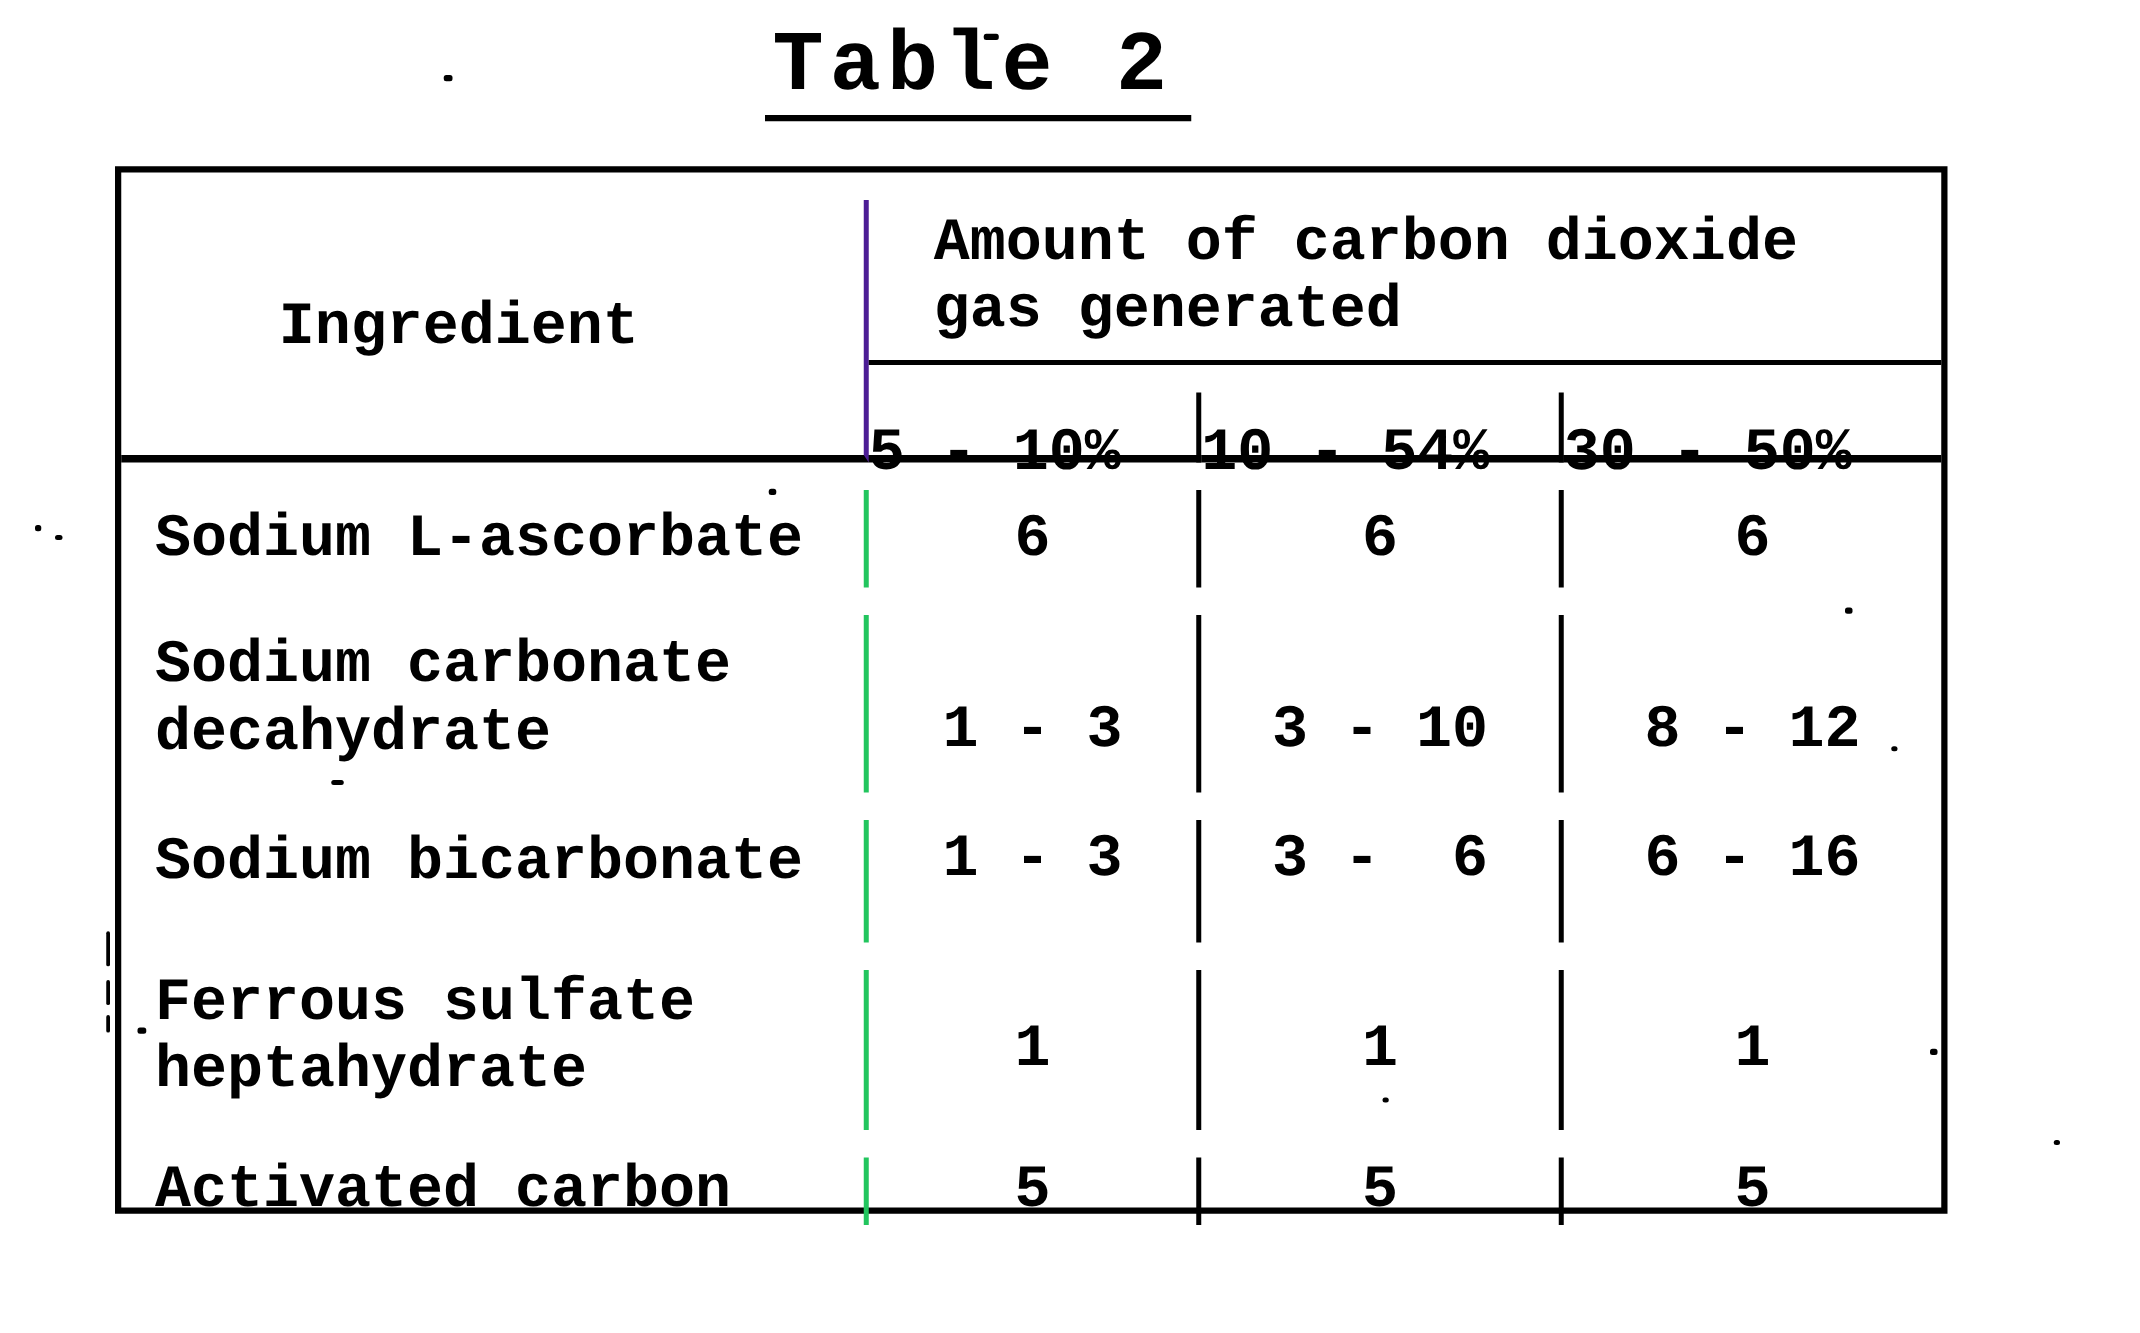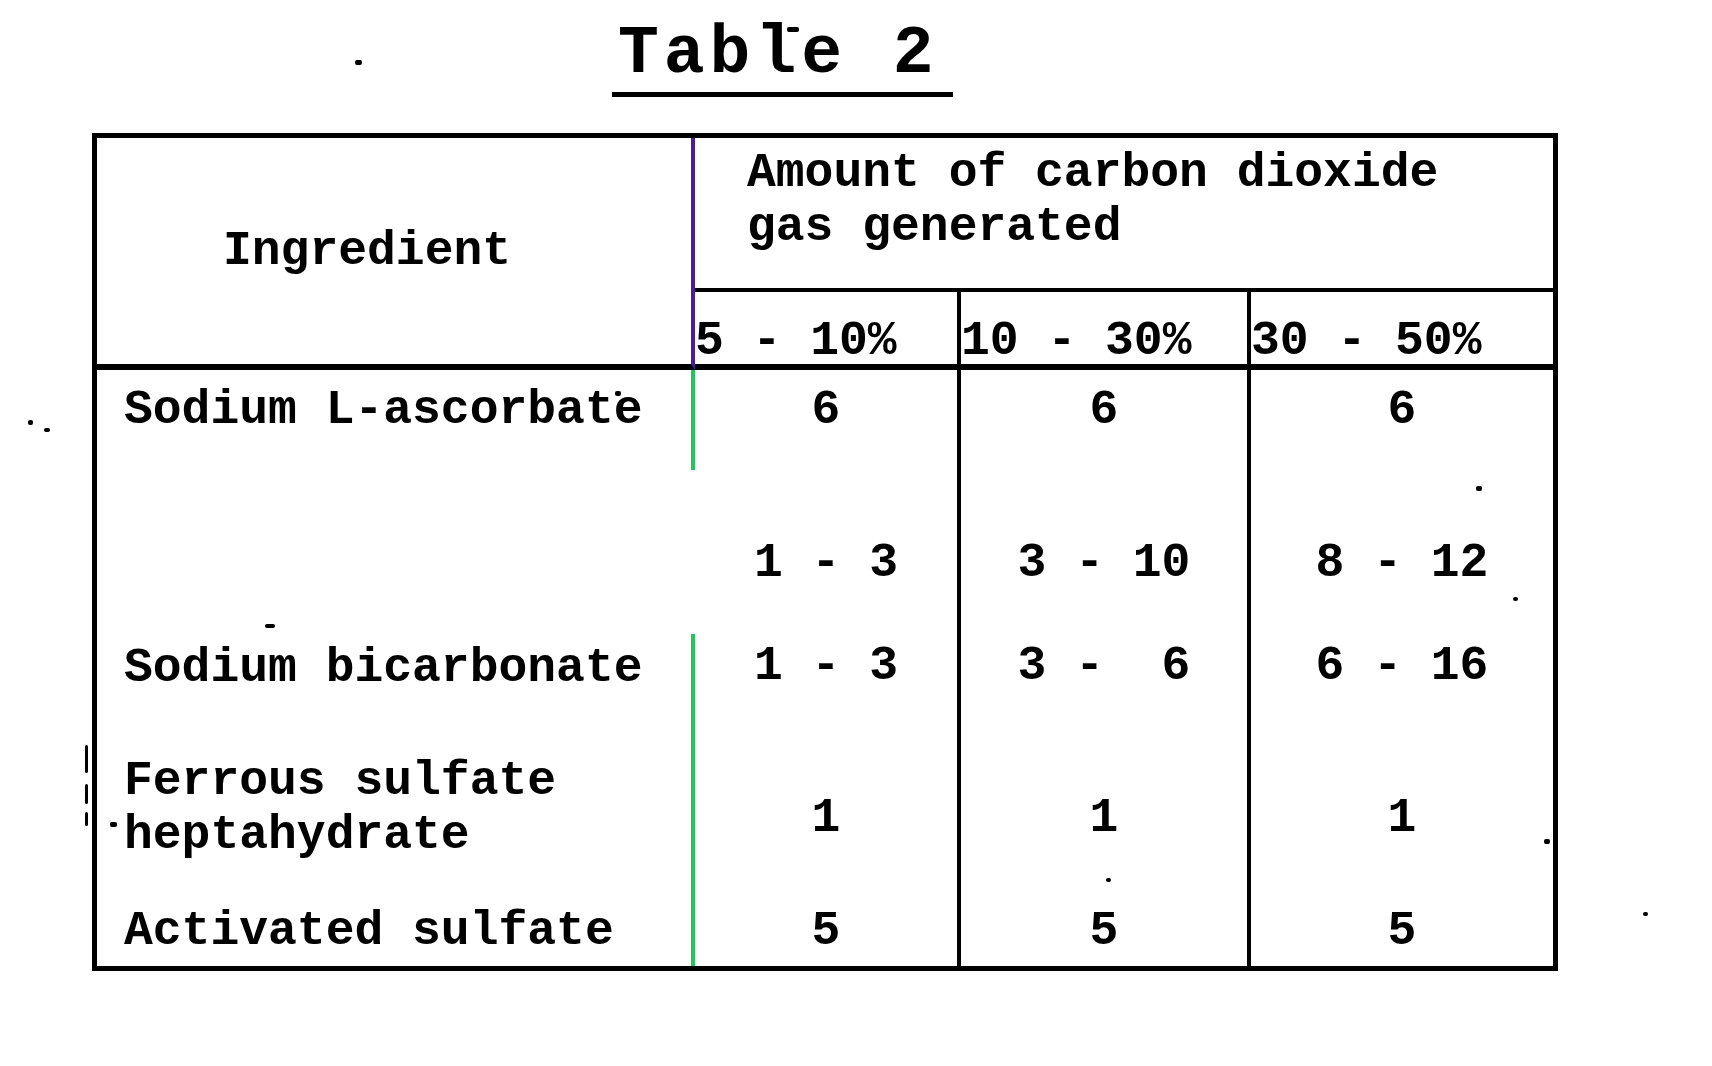--- a/index.html
+++ b/index.html
@@ -23,21 +23,21 @@
 
   
   .tbl{
     position:absolute;left:92px;top:133px;width:1466px;height:838px;
     box-sizing:border-box;border:5px solid #000;
     display:grid;
     grid-template-columns:598px 266px 290px 1fr;
     grid-template-rows:154px 78px 100px 164px 120px 150px 1fr;
     font-size:48px;line-height:54px;
   }
-  .cell{box-sizing:border-box;}
+  .cell{box-sizing:border-box;margin-top:22px;}
 
   .ing-head{
     grid-column:1;grid-row:1 / span 2;
     border-right:4px solid #4c1d95;border-bottom:6px solid #000;
     display:flex;align-items:center;
     padding-left:126px;
   }
   .grp-head{
     grid-column:2 / span 3;grid-row:1;
     border-bottom:4px solid #000;
@@ -81,44 +81,46 @@
   <div class="doc-title">Table 2</div>
 
   <div class="tbl">
 
     <div class="cell ing-head">Ingredient</div>
 
     <div class="cell grp-head">Amount of carbon dioxide
 gas generated</div>
 
     <div class="cell sub-head col2">5 - 10%</div>
-    <div class="cell sub-head col3">10 - 30%</div>
+    <div class="cell sub-head col3">10 - 54%</div>
     <div class="cell sub-head col4">30 - 50%</div>
 
     <div class="cell ing row3">Sodium L-ascorbate</div>
     <div class="cell val row3 col2">6</div>
     <div class="cell val row3 col3">6</div>
     <div class="cell val row3 col4">6</div>
 
+    <div class="cell ing row4">Sodium carbonate
+decahydrate</div>
     <div class="cell val row4 col2">1 - 3</div>
     <div class="cell val row4 col3">3 - 10</div>
     <div class="cell val row4 col4">8 - 12</div>
 
     <div class="cell ing row5">Sodium bicarbonate</div>
     <div class="cell val row5 col2">1 - 3</div>
     <div class="cell val row5 col3">3 -  6</div>
     <div class="cell val row5 col4">6 - 16</div>
 
     <div class="cell ing row6">Ferrous sulfate
 heptahydrate</div>
     <div class="cell val row6 col2">1</div>
     <div class="cell val row6 col3">1</div>
     <div class="cell val row6 col4">1</div>
 
-    <div class="cell ing row7">Activated sulfate</div>
+    <div class="cell ing row7">Activated carbon</div>
     <div class="cell val row7 col2">5</div>
     <div class="cell val row7 col3">5</div>
     <div class="cell val row7 col4">5</div>
 
   </div>
 
   <div class="speck" style="left:787px;top:27px;width:12px;height:5px;"></div>
   <div class="speck" style="left:355px;top:60px;width:7px;height:5px;"></div>
   <div class="speck" style="left:615px;top:391px;width:6px;height:5px;"></div>
   <div class="speck" style="left:28px;top:420px;width:5px;height:5px;"></div>

